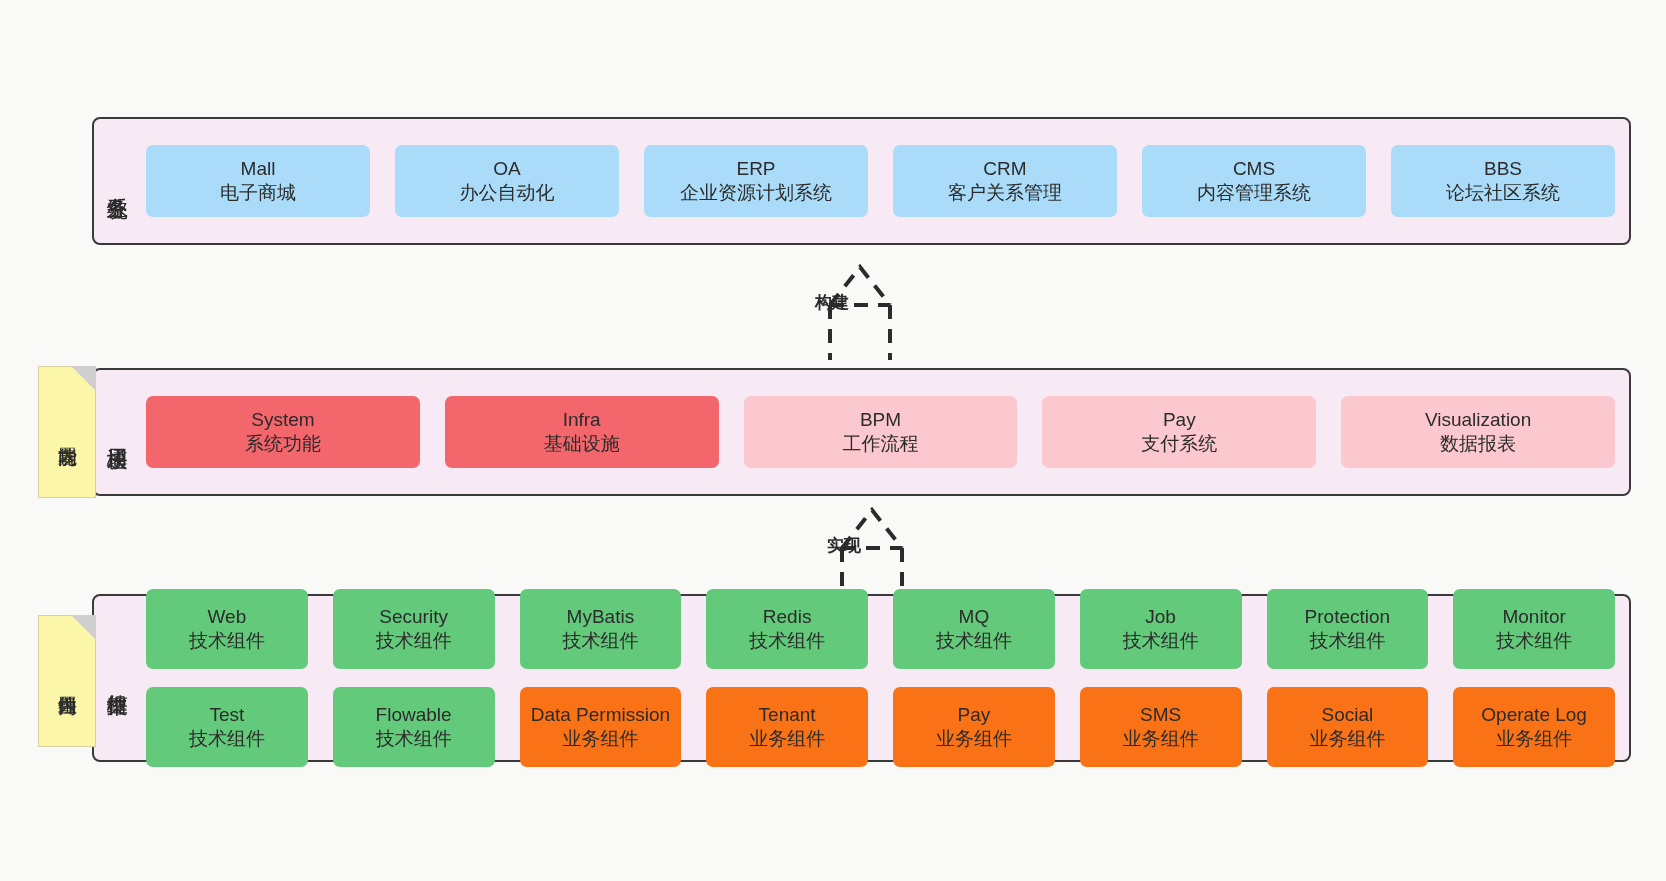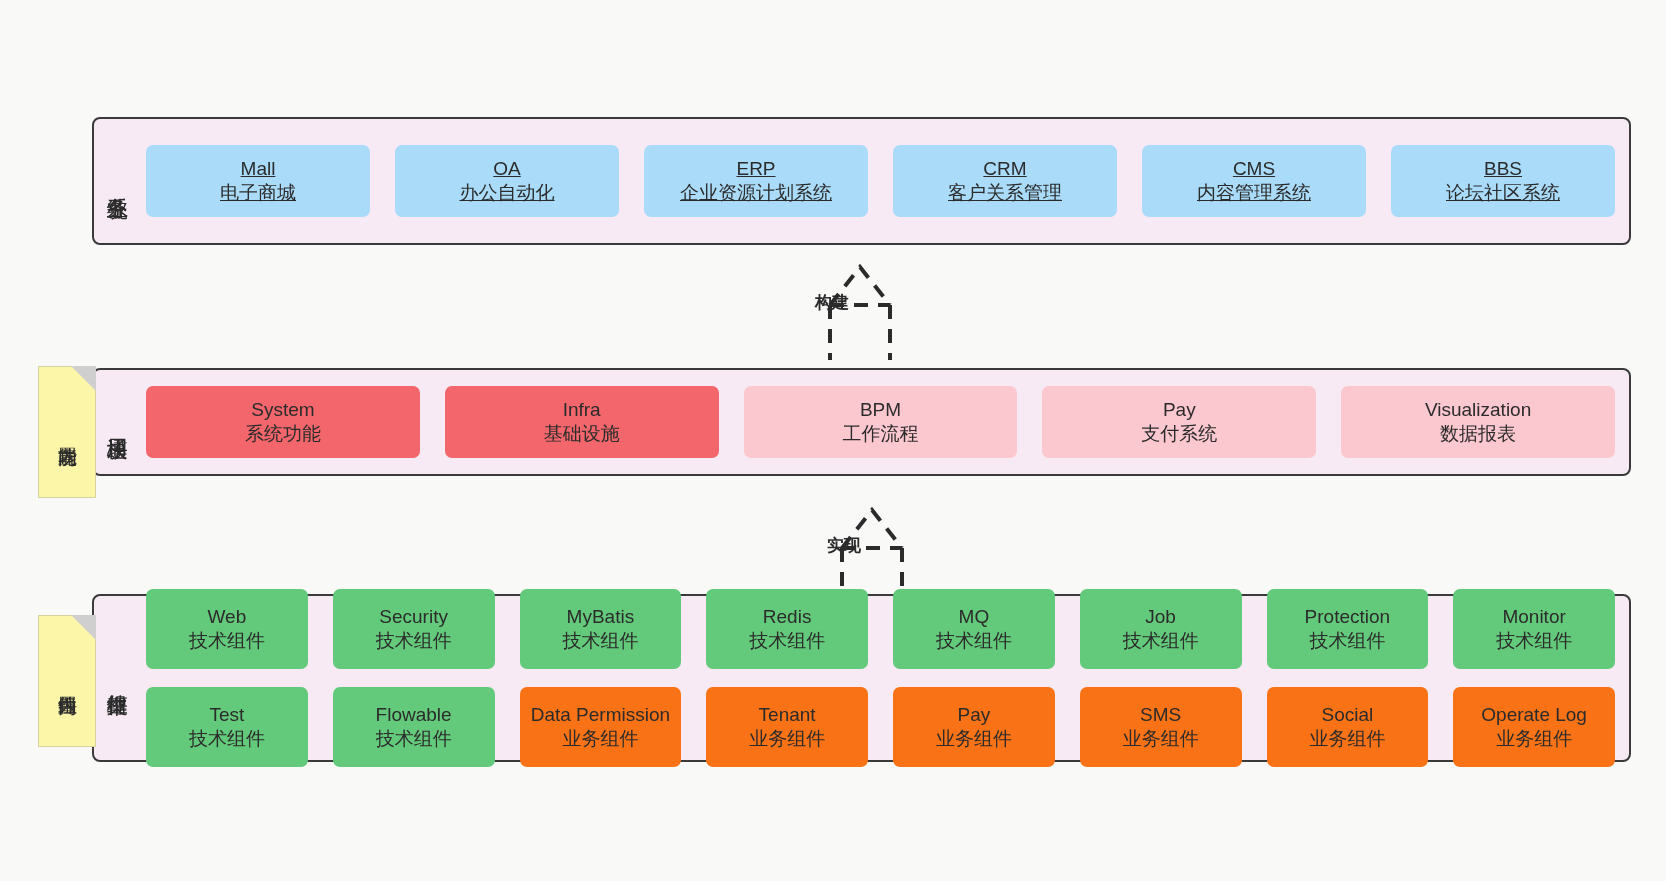--- a/index.html
+++ b/index.html
@@ -81,22 +81,22 @@
   .cell .ln { display: block; }
 
   
   .c-blue       { background: #aadcfa; }
   .c-red        { background: #f2666c; }
   .c-pink       { background: #fcc8cf; }
   .c-green-dark { background: #64ca7b; }
   .c-green-lite { background: #f97316; }
 
   
-  #layer-business { left: 92px;  top: 117px; width: 1539px; height: 128px; text-decoration: underline; }
-  #layer-modules  { left: 92px;  top: 368px; width: 1539px; height: 108px; }
+  #layer-business { left: 92px;  top: 117px; width: 1539px; height: 128px; }
+  #layer-modules  { left: 92px;  top: 368px; width: 1539px; height: 128px; }
   #layer-frame    { left: 92px;  top: 594px; width: 1539px; height: 168px; }
 
   #layer-business .cell { height: 72px; }
   #layer-modules  .cell { height: 72px; }
   #layer-frame    .cell { height: 80px; }
 
   
   .note {
     position: absolute;
     box-sizing: border-box;

